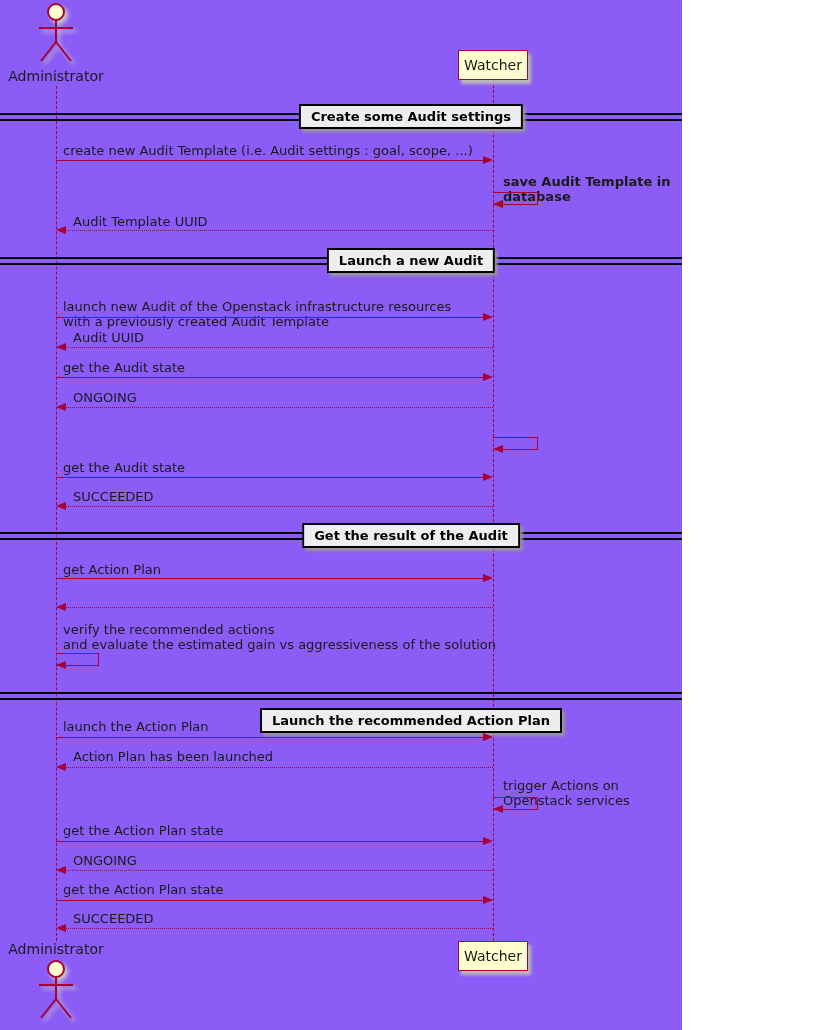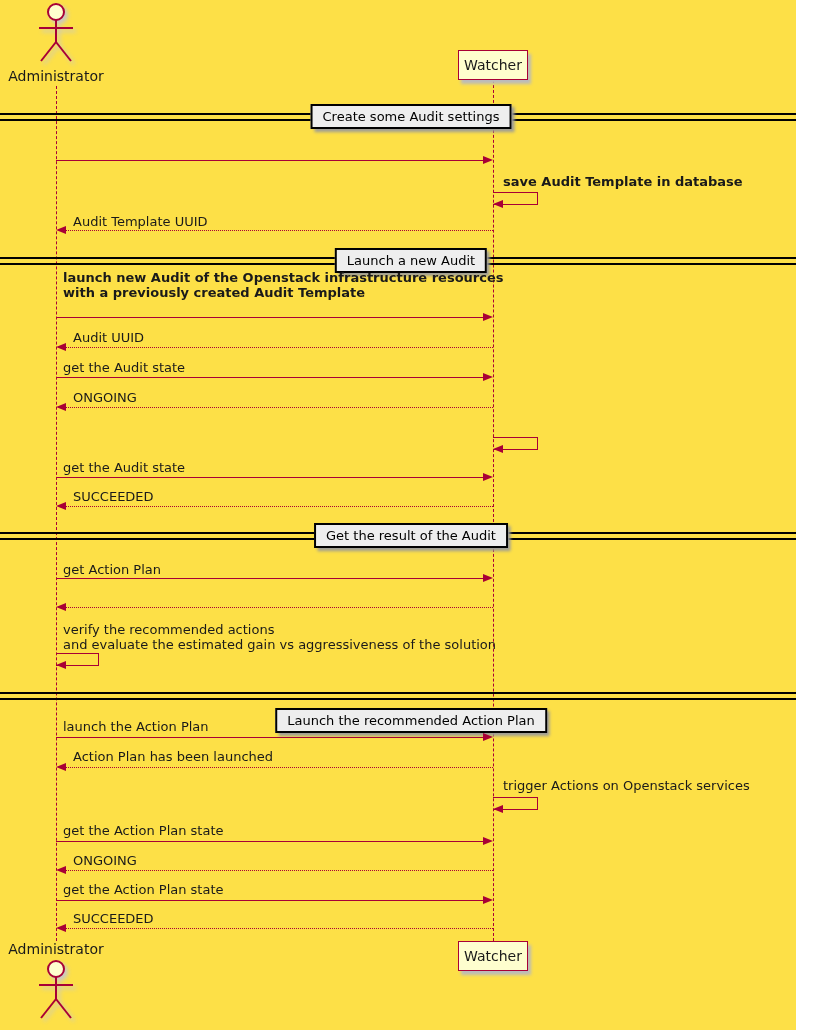--- a/index.html
+++ b/index.html
@@ -1,29 +1,29 @@
 <!DOCTYPE html>
 <html><head>
 <meta charset="utf-8">
 <style>
   html,body{margin:0;padding:0;background:#fff;}
-  #diagram{position:relative;width:796px;height:1030px;background:#fde047;overflow:hidden;
+  #diagram{position:relative;width:682px;height:1030px;background:#8b5cf6;overflow:hidden;
            font-family:"DejaVu Sans",sans-serif;}
   .lifeline{position:absolute;width:0;border-left:1px dashed #A80036;}
   .msg{position:absolute;font-size:13px;line-height:15px;color:#1a1a1a;white-space:pre-line;}
   .ln{position:absolute;height:0;border-top:1px solid #A80036;}
   .ln.d{border-top-style:dotted;}
   .ah-r{position:absolute;width:0;height:0;border:4px solid transparent;border-right-width:0;
         border-left:10px solid #A80036;}
   .ah-l{position:absolute;width:0;height:0;border:4px solid transparent;border-left-width:0;
         border-right:10px solid #A80036;}
   .loop{position:absolute;border:1px solid #A80036;border-left:none;background:transparent;}
   .divline{position:absolute;left:0;width:826px;height:0;border-top:2px solid #010101;}
   .divbox{position:absolute;transform:translateX(-50%);background:#EEEEEE;border:2px solid #010101;
-          box-shadow:3px 3px 3px #9a9a9a;font-size:13px;font-weight:normal;color:#000;
+          box-shadow:3px 3px 3px #9a9a9a;font-size:13px;font-weight:bold;color:#000;
           padding:3px 10px;white-space:nowrap;text-align:right;}
   .participant{position:absolute;box-sizing:border-box;width:70px;height:30px;background:#FEFECE;
           border:1.5px solid #A80036;box-shadow:3px 4px 3px #bbb;display:flex;align-items:center;
           justify-content:center;font-size:14px;color:#1a1a1a;}
   .actor-label{position:absolute;transform:translateX(-50%);font-size:14px;color:#1a1a1a;white-space:nowrap;}
   .actor-fig{position:absolute;filter:drop-shadow(3px 3px 2px #c8c8c8);}
 </style>
 </head>
 <body>
 
@@ -40,36 +40,37 @@
     <line x1="22" y1="41" x2="37" y2="60" stroke="#A80036" stroke-width="2"></line>
   </svg>
   <div class="actor-label" style="left:56px;top:68px;">Administrator</div>
 
   <div class="participant" style="left:458px;top:50px;">Watcher</div>
 
   <div class="divline" style="top:113px;"></div>
   <div class="divline" style="top:119px;"></div>
   <div class="divbox" style="left:411px;top:104px;">Create some Audit settings</div>
 
+  <div class="msg" style="left:63px;top:143px;">create new Audit Template (i.e. Audit settings : goal, scope, ...)</div>
   <div class="ln" style="left:56px;top:160px;width:428px;"></div>
   <div class="ah-r" style="left:483px;top:156px;"></div>
 
   <div class="msg" style="left:503px;top:174px;font-weight:bold;">save Audit Template in database</div>
   <div class="loop" style="left:493px;top:192px;width:44px;height:11px;"></div>
   <div class="ah-l" style="left:493px;top:200px;"></div>
 
   <div class="msg" style="left:73px;top:214px;">Audit Template UUID</div>
   <div class="ln d" style="left:66px;top:230px;width:427px;"></div>
   <div class="ah-l" style="left:56px;top:226px;"></div>
 
   <div class="divline" style="top:257px;"></div>
   <div class="divline" style="top:263px;"></div>
   <div class="divbox" style="left:411px;top:248px;">Launch a new Audit</div>
 
-  <div class="msg" style="left:63px;top:270px;font-weight:bold;">launch new Audit of the Openstack infrastructure resources
+  <div class="msg" style="left:63px;top:299px;">launch new Audit of the Openstack infrastructure resources
 with a previously created Audit Template</div>
   <div class="ln" style="left:56px;top:317px;width:428px;"></div>
   <div class="ah-r" style="left:483px;top:313px;"></div>
 
   <div class="msg" style="left:73px;top:330px;">Audit UUID</div>
   <div class="ln d" style="left:66px;top:347px;width:427px;"></div>
   <div class="ah-l" style="left:56px;top:343px;"></div>
 
   <div class="msg" style="left:63px;top:360px;">get the Audit state</div>
   <div class="ln" style="left:56px;top:377px;width:428px;"></div>

